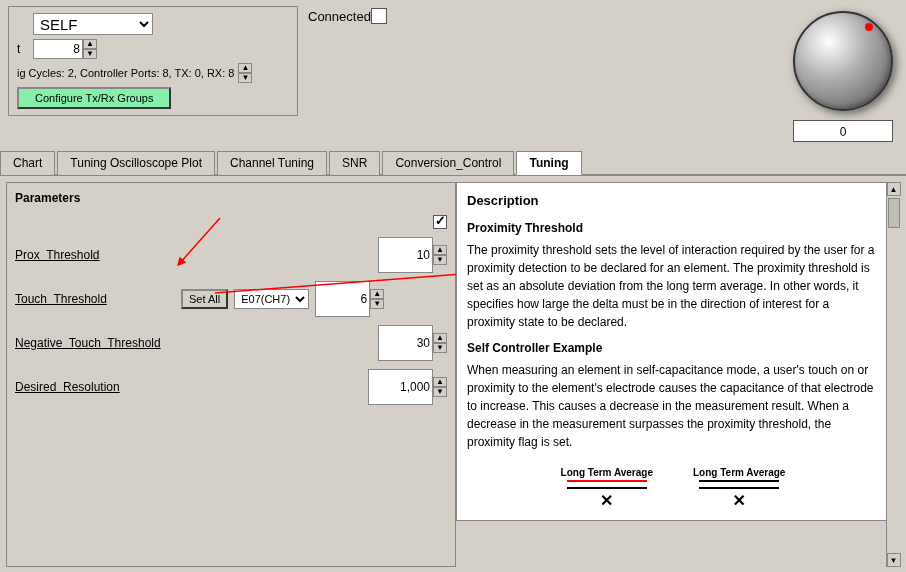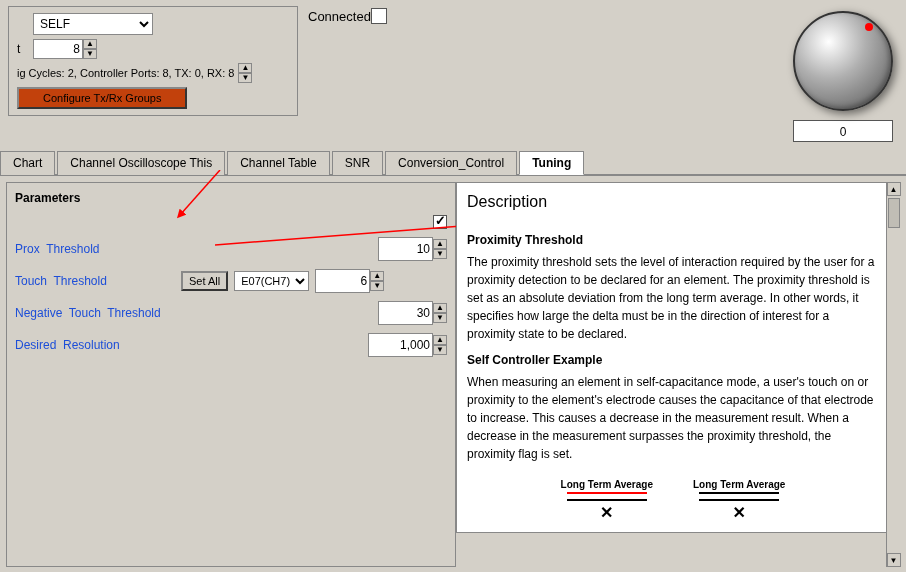--- a/index.html
+++ b/index.html
@@ -30,21 +30,21 @@
     .label-sm {
       font-size: 12px;
       color: #000;
       min-width: 10px;
     }
 
     select.styled {
       background: white;
       border: 1px solid #888;
       padding: 1px 2px;
-      font-size: 12px;
+      font-size: 15px;
       height: 22px;
       min-width: 120px;
     }
 
     .number-input-box {
       display: flex;
       align-items: center;
     }
 
     .number-input {
@@ -82,23 +82,23 @@
       align-items: center;
       gap: 4px;
     }
 
     .cycles-label {
       font-size: 11px;
       color: #000;
     }
 
     .configure-btn {
-      background: #c2410c;
+      background: #86efac;
       border: 2px outset #888;
-      padding: 3px 24px;
+      padding: 3px 16px;
       font-size: 11px;
       cursor: pointer;
       margin-top: 4px;
       width: fit-content;
     }
 
     .top-middle {
       display: flex;
       flex-direction: column;
       align-items: flex-start;
@@ -224,38 +224,39 @@
     }
 
     .param-row {
       display: flex;
       align-items: center;
       margin-bottom: 8px;
       gap: 6px;
     }
 
     .param-link {
-      color: #1d4ed8;
+      color: #000000;
+      text-decoration: underline;
       cursor: pointer;
       font-size: 12px;
       flex: 0 0 160px;
     }
 
     .param-spacer {
       flex: 1;
     }
 
     .param-value-box {
       display: flex;
       align-items: center;
     }
 
     .param-input {
       width: 55px;
-      height: 24px;
+      height: 36px;
       border: 1px solid #888;
       background: white;
       text-align: right;
       font-size: 12px;
       padding-right: 2px;
     }
 
     .set-all-btn {
       background: #d4d0c8;
       border: 2px outset #888;
@@ -276,23 +277,23 @@
     .description-panel {
       flex: 1;
       background: white;
       border: 1px solid #888;
       padding: 10px;
       overflow-y: auto;
       position: relative;
     }
 
     .desc-title {
-      font-size: 16px;
-      font-weight: normal;
-      margin-bottom: 22px;
+      font-size: 13px;
+      font-weight: bold;
+      margin-bottom: 13px;
     }
 
     .desc-text {
       font-size: 12px;
       line-height: 1.5;
       color: #000;
       margin-bottom: 10px;
     }
 
     .desc-section-title {
@@ -449,22 +450,22 @@
       <div class="knob" data-name="knob">
         <div class="knob-dot" data-name="knob-dot"></div>
       </div>
     </div>
     <div class="knob-value-box" data-name="knob-value">0</div>
   </div>
 </div>
 
 <div class="tabs-bar" data-name="tabs-bar">
   <div class="tab" data-name="tab-chart">Chart</div>
-  <div class="tab" data-name="tab-oscilloscope">Channel Oscilloscope This</div>
-  <div class="tab" data-name="tab-channel-table">Channel Table</div>
+  <div class="tab" data-name="tab-oscilloscope">Tuning Oscilloscope Plot</div>
+  <div class="tab" data-name="tab-channel-table">Channel Tuning</div>
   <div class="tab" data-name="tab-snr">SNR</div>
   <div class="tab" data-name="tab-conversion-control">Conversion_Control</div>
   <div class="tab active" data-name="tab-tuning">Tuning</div>
 </div>
 
 <div class="main-content" data-name="main-content">
 
   <div class="parameters-panel" data-name="parameters-panel">
     <div class="panel-title" data-name="parameters-title">Parameters</div>
 

